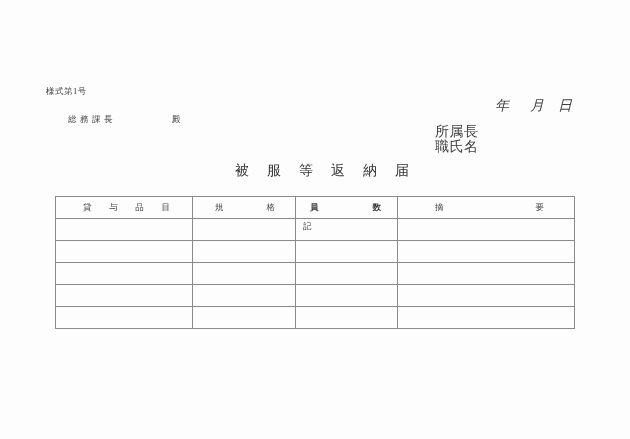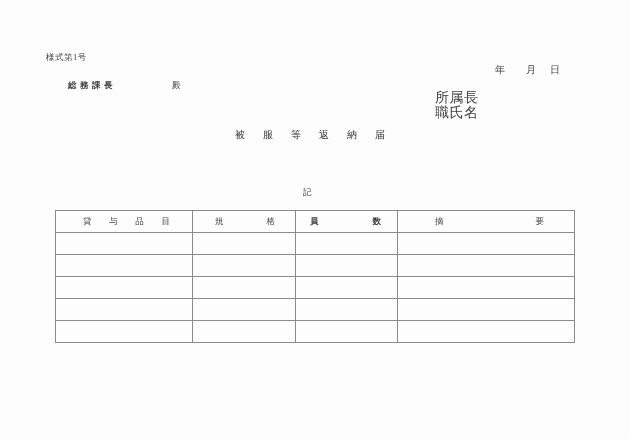--- a/index.html
+++ b/index.html
@@ -1,44 +1,44 @@
 <!DOCTYPE html>
 <html><head>
 <meta charset="utf-8">
 <style>
   html,body { margin:0; padding:0; background:#fdfdfd; }
   .page {
     position:relative; width:630px; height:439px; background:#fdfdfd;
     font-family:"Liberation Serif","DejaVu Serif",serif;
     color:#3e3e3e; overflow:hidden;
   }
-  .abs { position:absolute; white-space:nowrap; }
+  .abs { position:absolute; white-space:nowrap;margin-top:34px; }
 
   .form-number { left:46px; top:52px; font-size:8.5px; letter-spacing:0.5px; }
 
-  .date-line { left:495px; top:63px; font-size:10px; }
+  .date-line { left:495px; top:63px; font-size:14px;font-style:italic; }
   .date-line .m { margin-left:21px; }
   .date-line .d { margin-left:14px; }
 
   .addressee { left:68px; top:80px; font-size:8.5px; }
-  .addressee .office { letter-spacing:3.5px;font-weight:bold; }
+  .addressee .office { letter-spacing:3.5px; }
   .addressee .honorific { margin-left:56px; }
 
   .signer { left:435px; top:91px; font-size:14px; line-height:14.5px; letter-spacing:0.5px; }
 
-  .doc-title { left:235px; top:128px; font-size:10px; letter-spacing:18px; color:#343434; }
+  .doc-title { left:235px; top:128px; font-size:14px; letter-spacing:18px; color:#343434; }
 
   .body-line { left:78px; top:161px; font-size:8px; }
   .body-line .m { margin-left:31px; }
   .body-line .rest { margin-left:40px; }
 
   .record-heading { left:303px; top:187px; font-size:8.5px; }
 
   table.return-table {
-    position:absolute; left:55px; top:210px; width:519px;
+    position:absolute; left:55px; top:196px; width:519px;
     border-collapse:collapse; table-layout:fixed;
   }
   .return-table th, .return-table td {
     border:1px solid #8a8a8a; padding:0; height:21px;
     font-weight:normal; font-size:8.5px; color:#3e3e3e;
   }
   .return-table th { text-align:justify; text-align-last:justify; overflow:hidden; }
   .return-table col.c1 { width:137px; }
   .return-table col.c2 { width:103px; }
   .return-table col.c3 { width:102px; }

